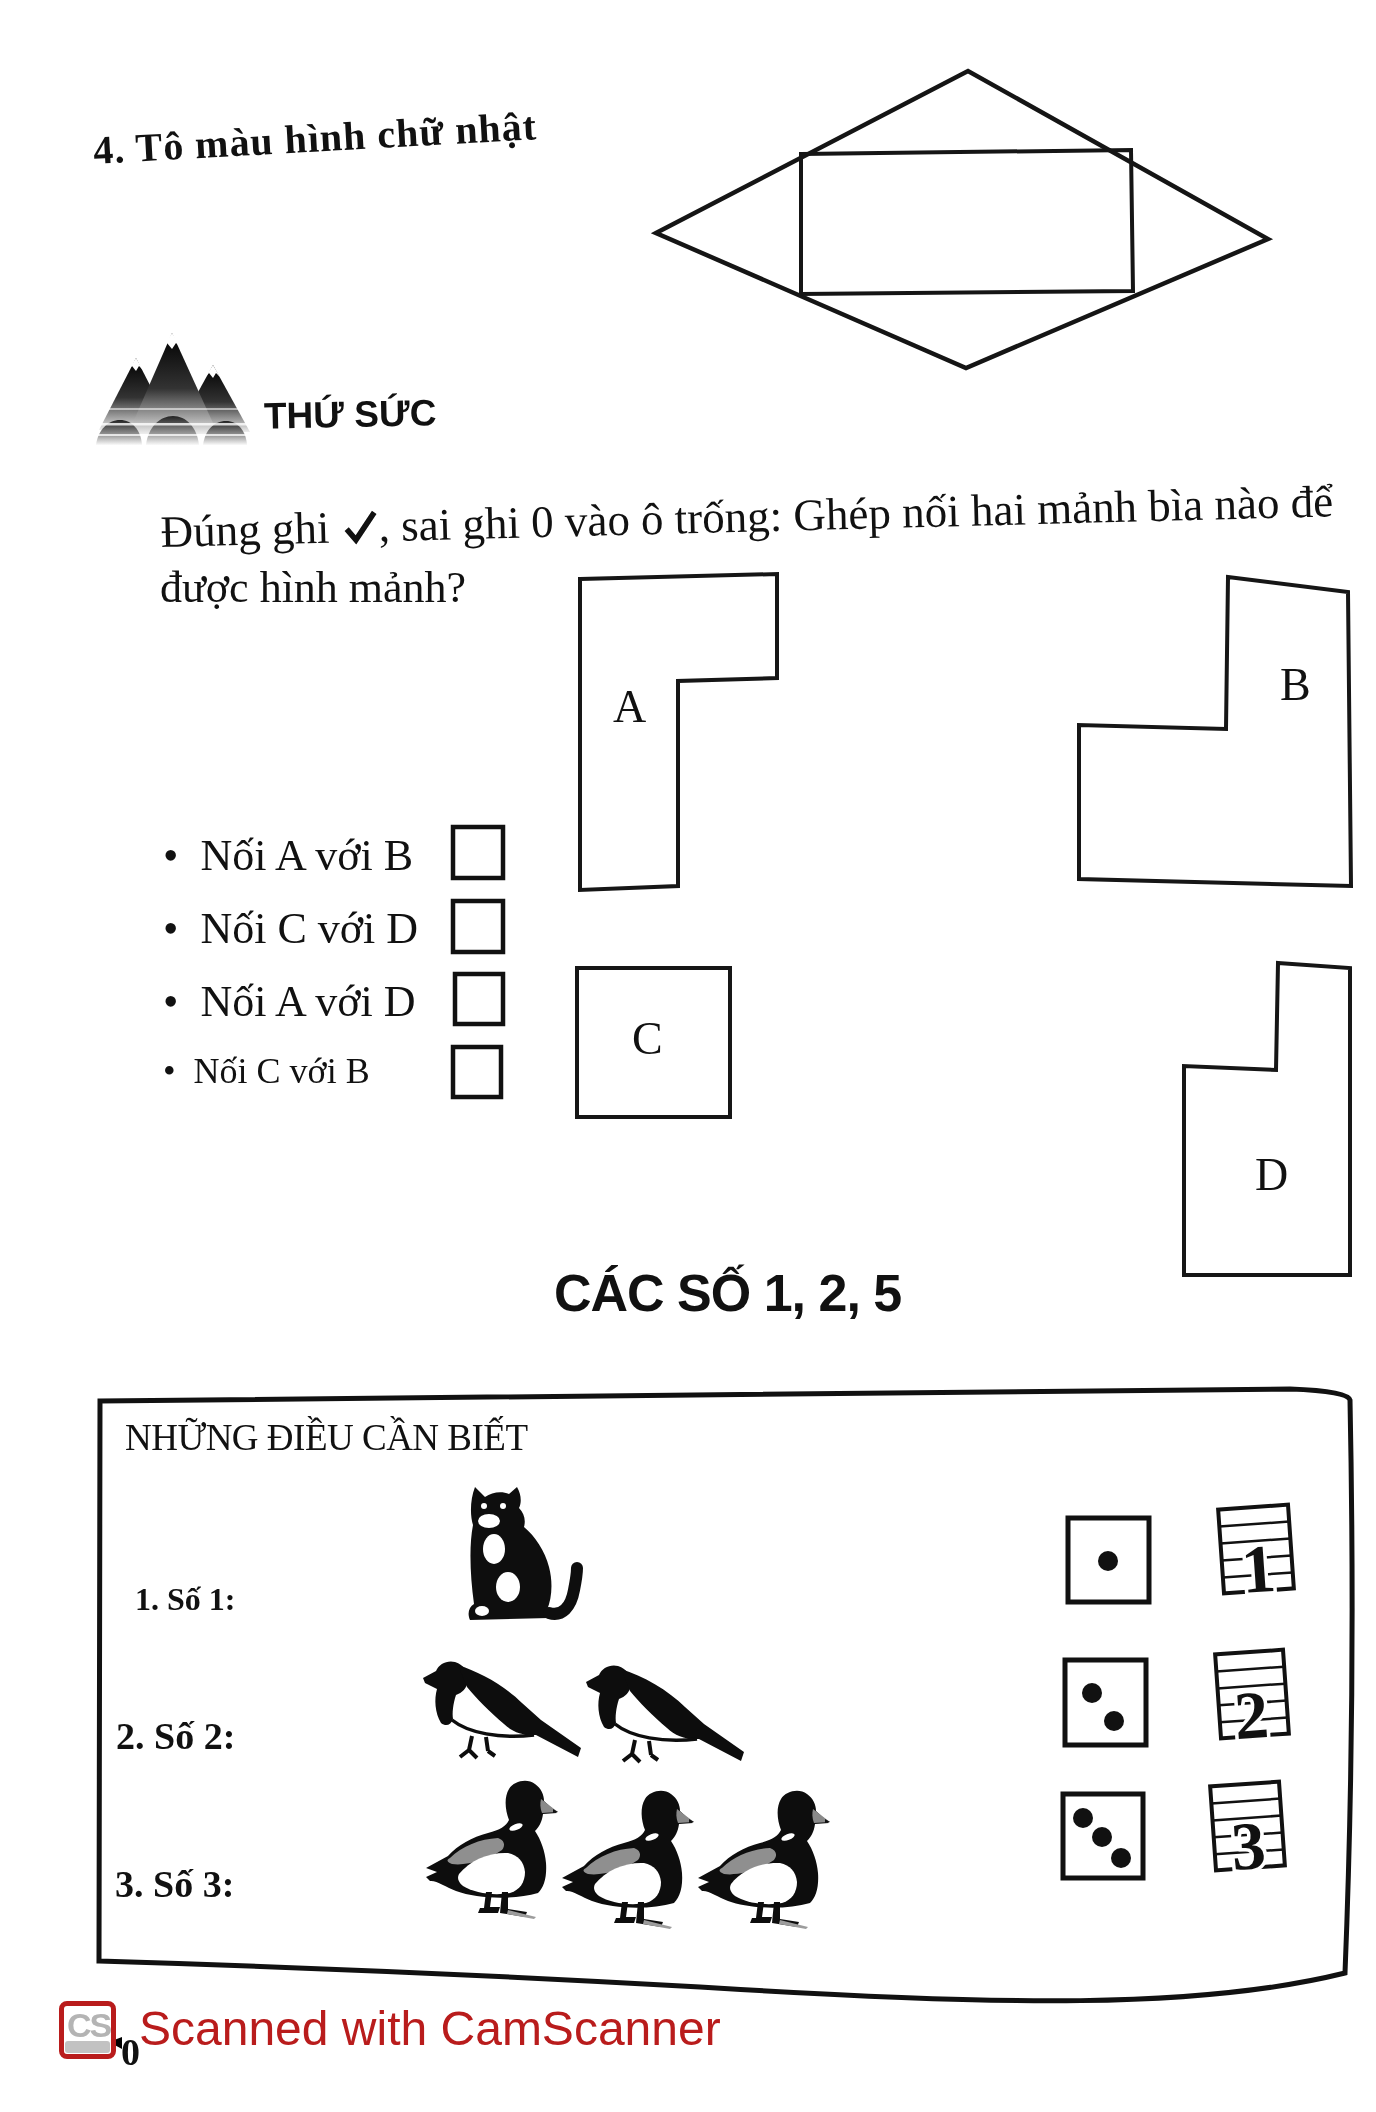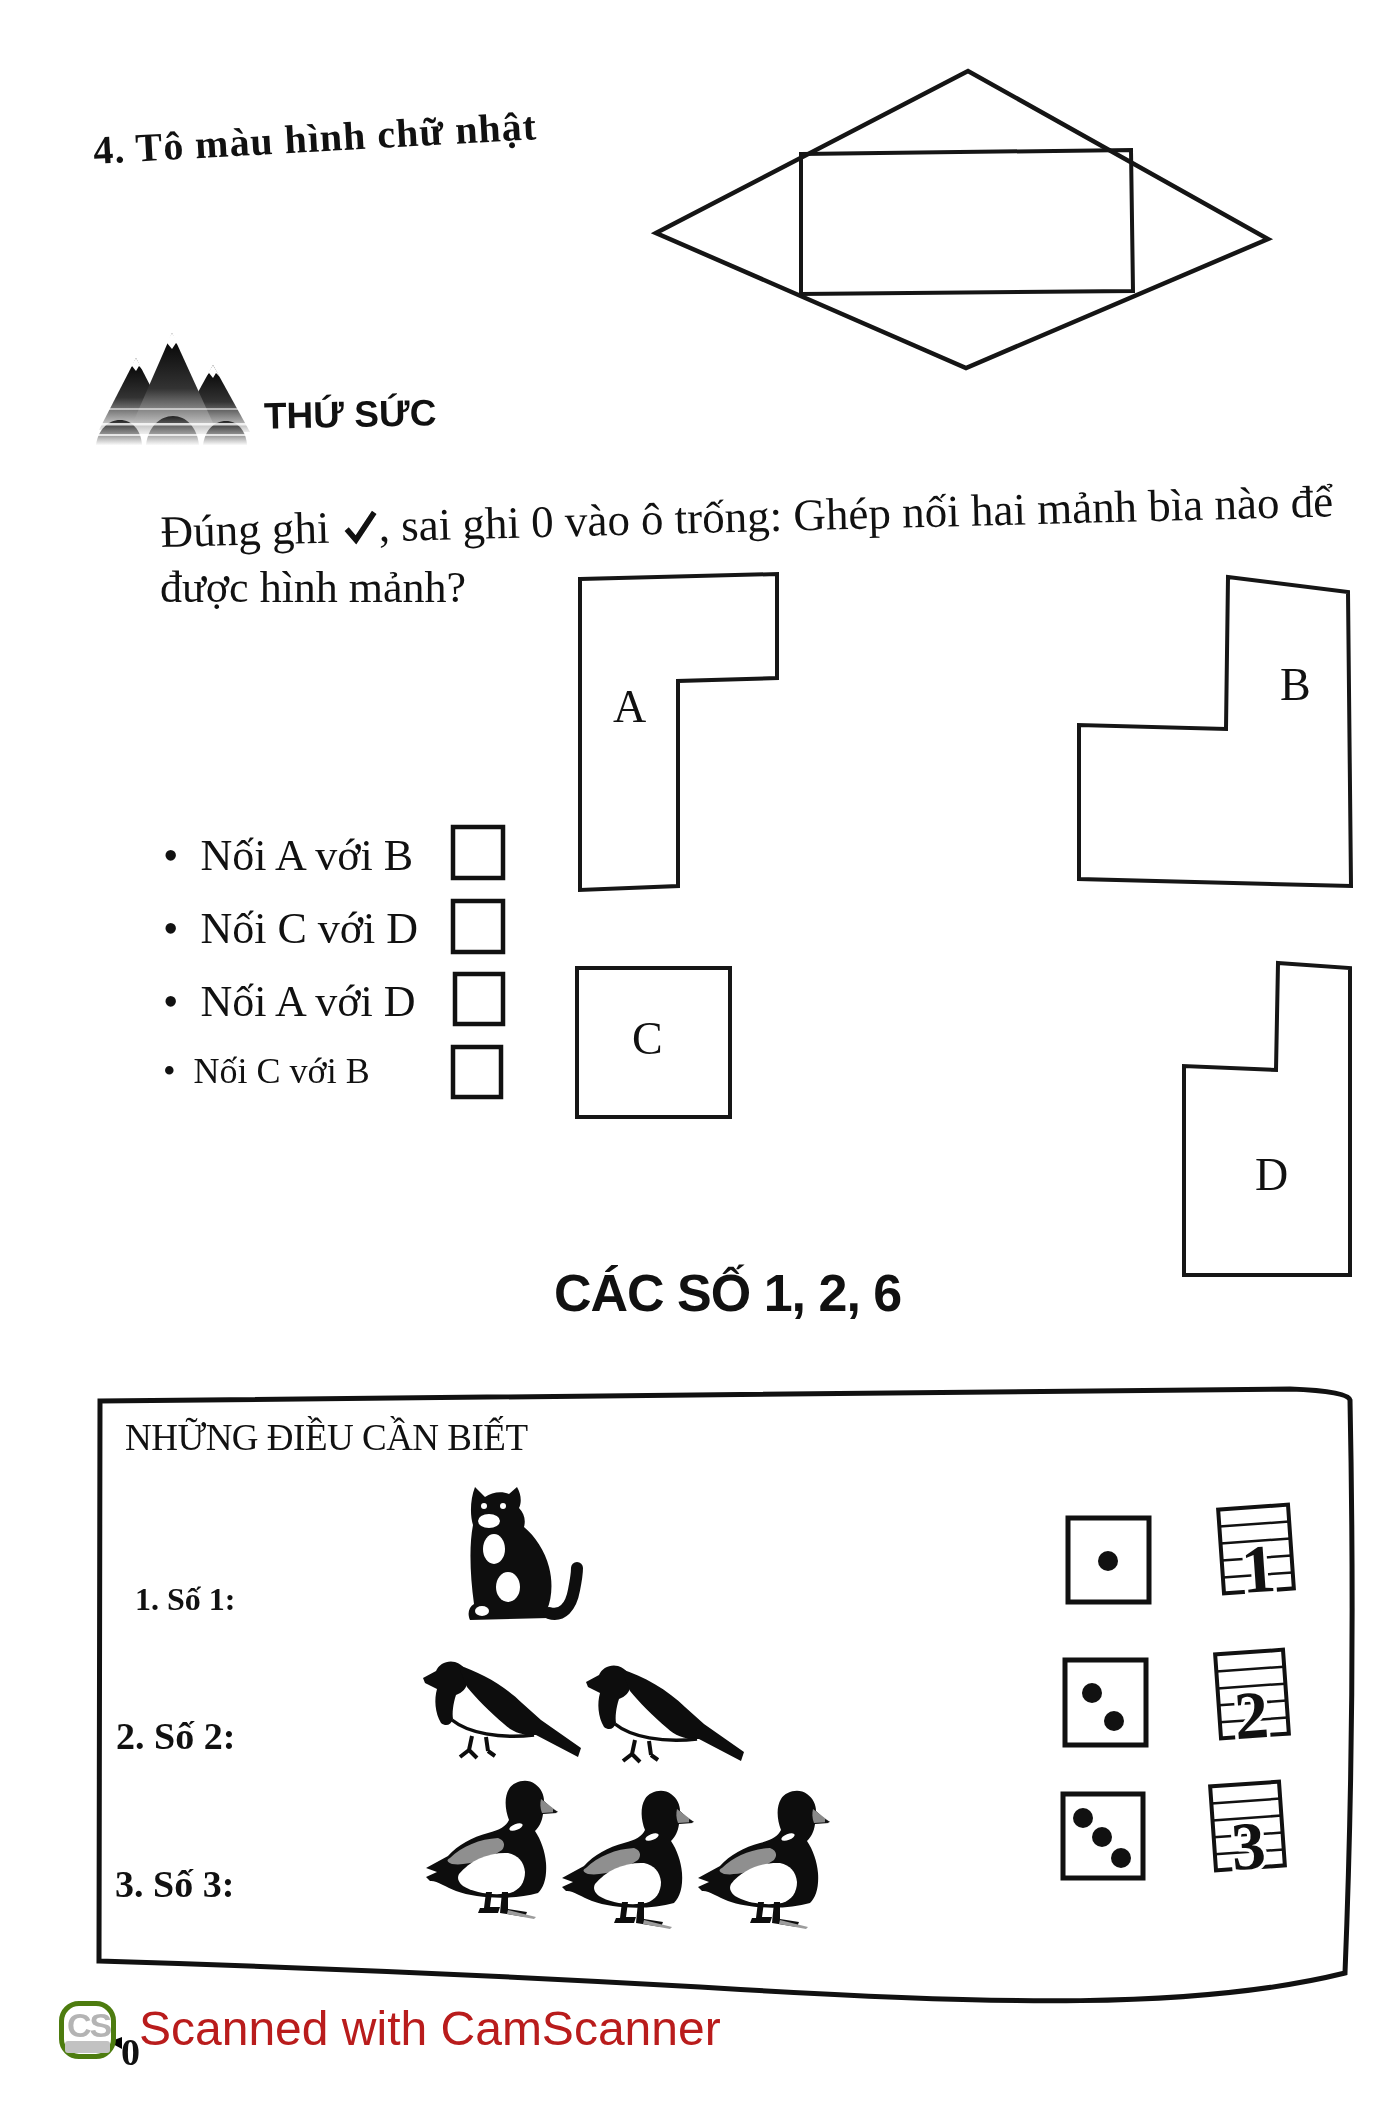--- a/index.html
+++ b/index.html
@@ -207,31 +207,31 @@
 <div class="t" style="left:160px;top:562px;font-size:44px;">được hình mảnh?</div>
 
 <div class="t" style="left:163px;top:830px;font-size:44px;">•&nbsp; Nối A với B</div>
 
 <div class="t" style="left:163px;top:903px;font-size:44px;">•&nbsp; Nối C với D</div>
 
 <div class="t" style="left:163px;top:976px;font-size:44px;">•&nbsp; Nối A với D</div>
 
 <div class="t" style="left:163px;top:1050px;font-size:36px;">•&nbsp; Nối C với B</div>
 
-<div class="t" style="left:554px;top:1263px;font-size:52px;font-weight:bold;font-family:'Liberation Sans',sans-serif;letter-spacing:-1px;">CÁC SỐ 1, 2, 6</div>
+<div class="t" style="left:554px;top:1263px;font-size:52px;font-weight:bold;font-family:'Liberation Sans',sans-serif;letter-spacing:-1px;">CÁC SỐ 1, 2, 5</div>
 
 <div class="t" style="left:125px;top:1416px;font-size:37px;font-weight:normal;letter-spacing:-0.5px;">NHỮNG ĐIỀU CẦN BIẾT</div>
 
 <div class="t" style="left:135px;top:1581px;font-size:32px;font-weight:bold;">1. Số 1:</div>
 
 <div class="t" style="left:116px;top:1714px;font-size:38px;font-weight:bold;">2. Số 2:</div>
 
 <div class="t" style="left:115px;top:1862px;font-size:38px;font-weight:bold;">3. Số 3:</div>
 
-<div style="position:absolute;left:59px;top:2001px;width:57px;height:58px;border:5px solid #4d7c0f;border-radius:20px;box-sizing:border-box;background:#fff;">
+<div style="position:absolute;left:59px;top:2001px;width:57px;height:58px;border:5px solid #b91c1c;border-radius:8px;box-sizing:border-box;background:#fff;">
   <div style="position:absolute;left:3px;top:0px;font-family:'Liberation Sans',sans-serif;font-weight:bold;font-size:34px;color:#b4b4b4;letter-spacing:-2px;">CS</div>
   <div style="position:absolute;left:1px;bottom:1px;width:45px;height:12px;background:#c2c2c2;border-radius:3px;"></div>
 </div>
 
 <div class="t" style="left:121px;top:2030px;font-size:38px;font-weight:bold;">0</div>
 
 <div class="t" style="left:139px;top:2001px;font-size:48px;color:#b91c1c;font-family:'Liberation Sans',sans-serif;">Scanned with CamScanner</div>
 
 </div>
 

